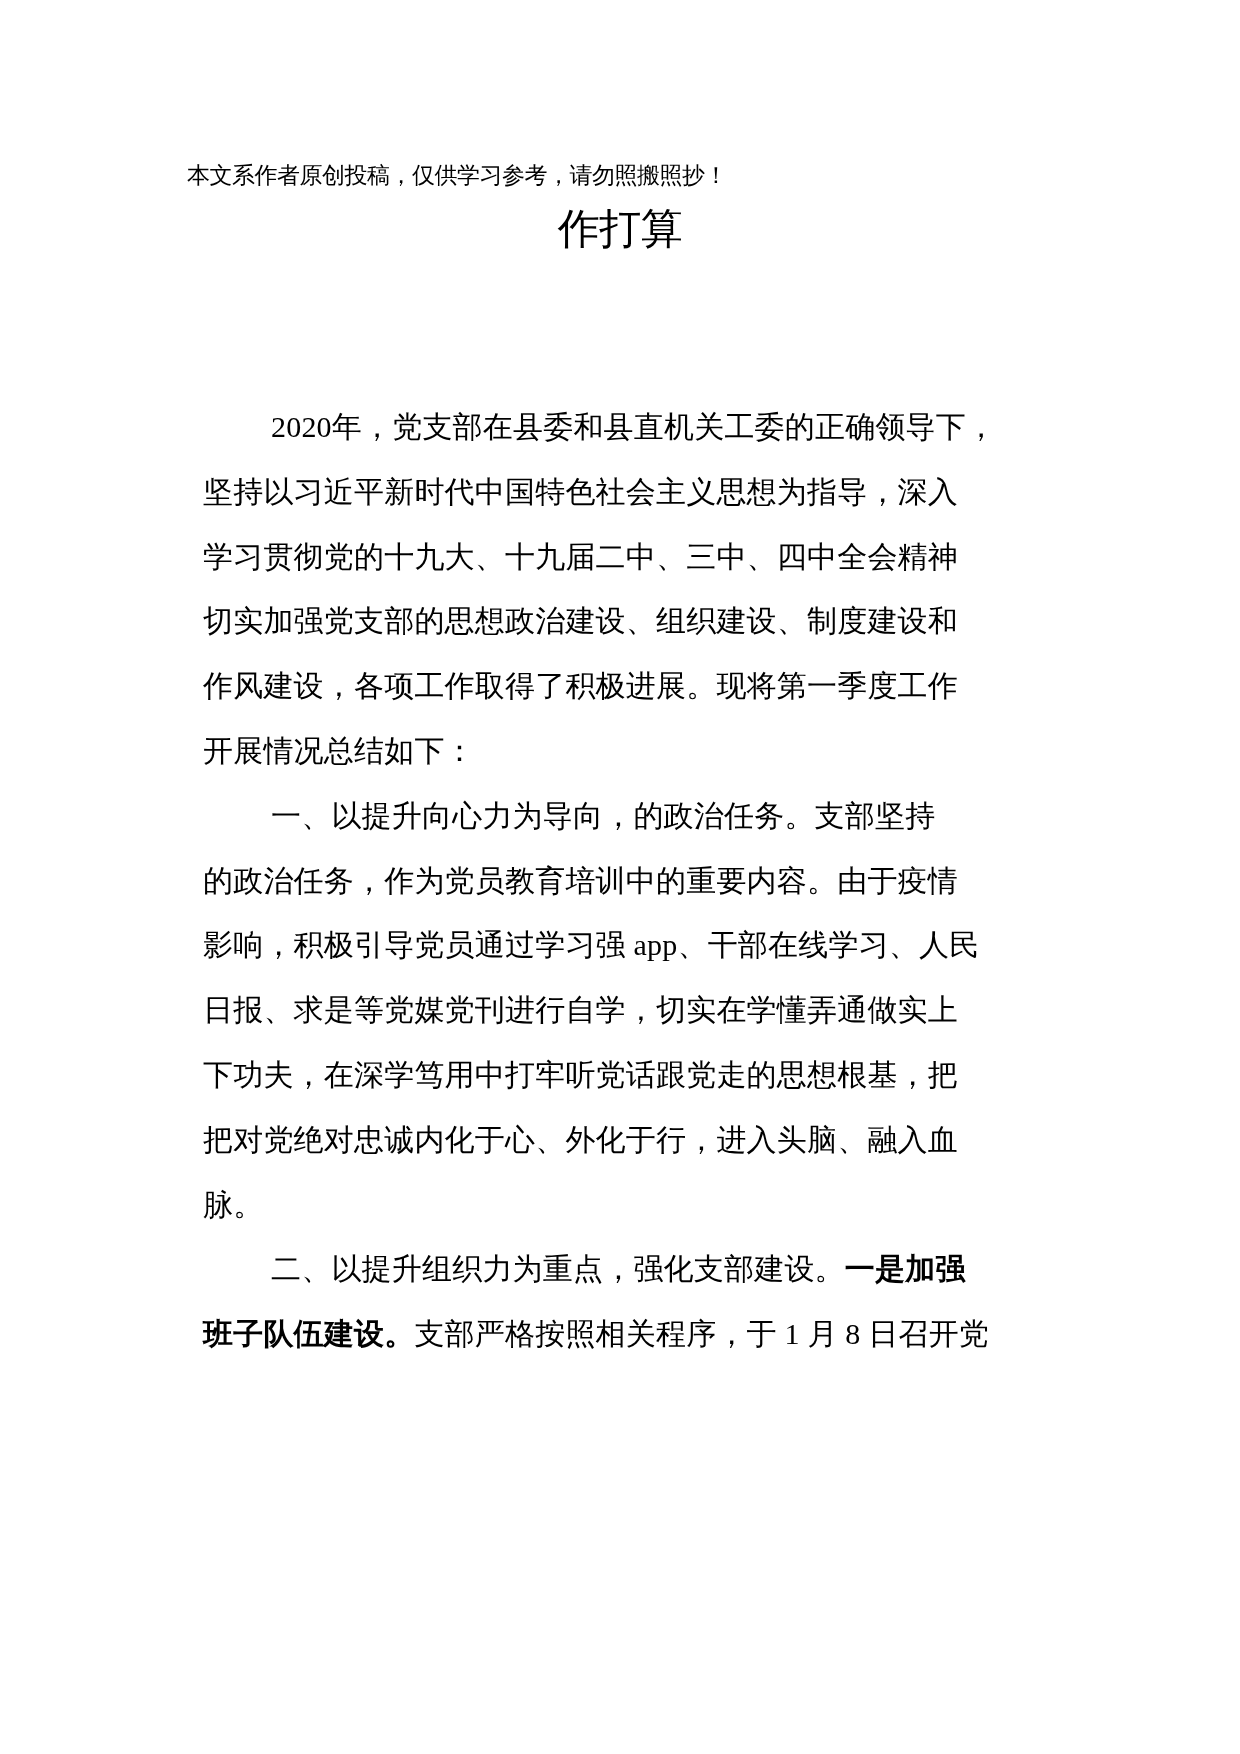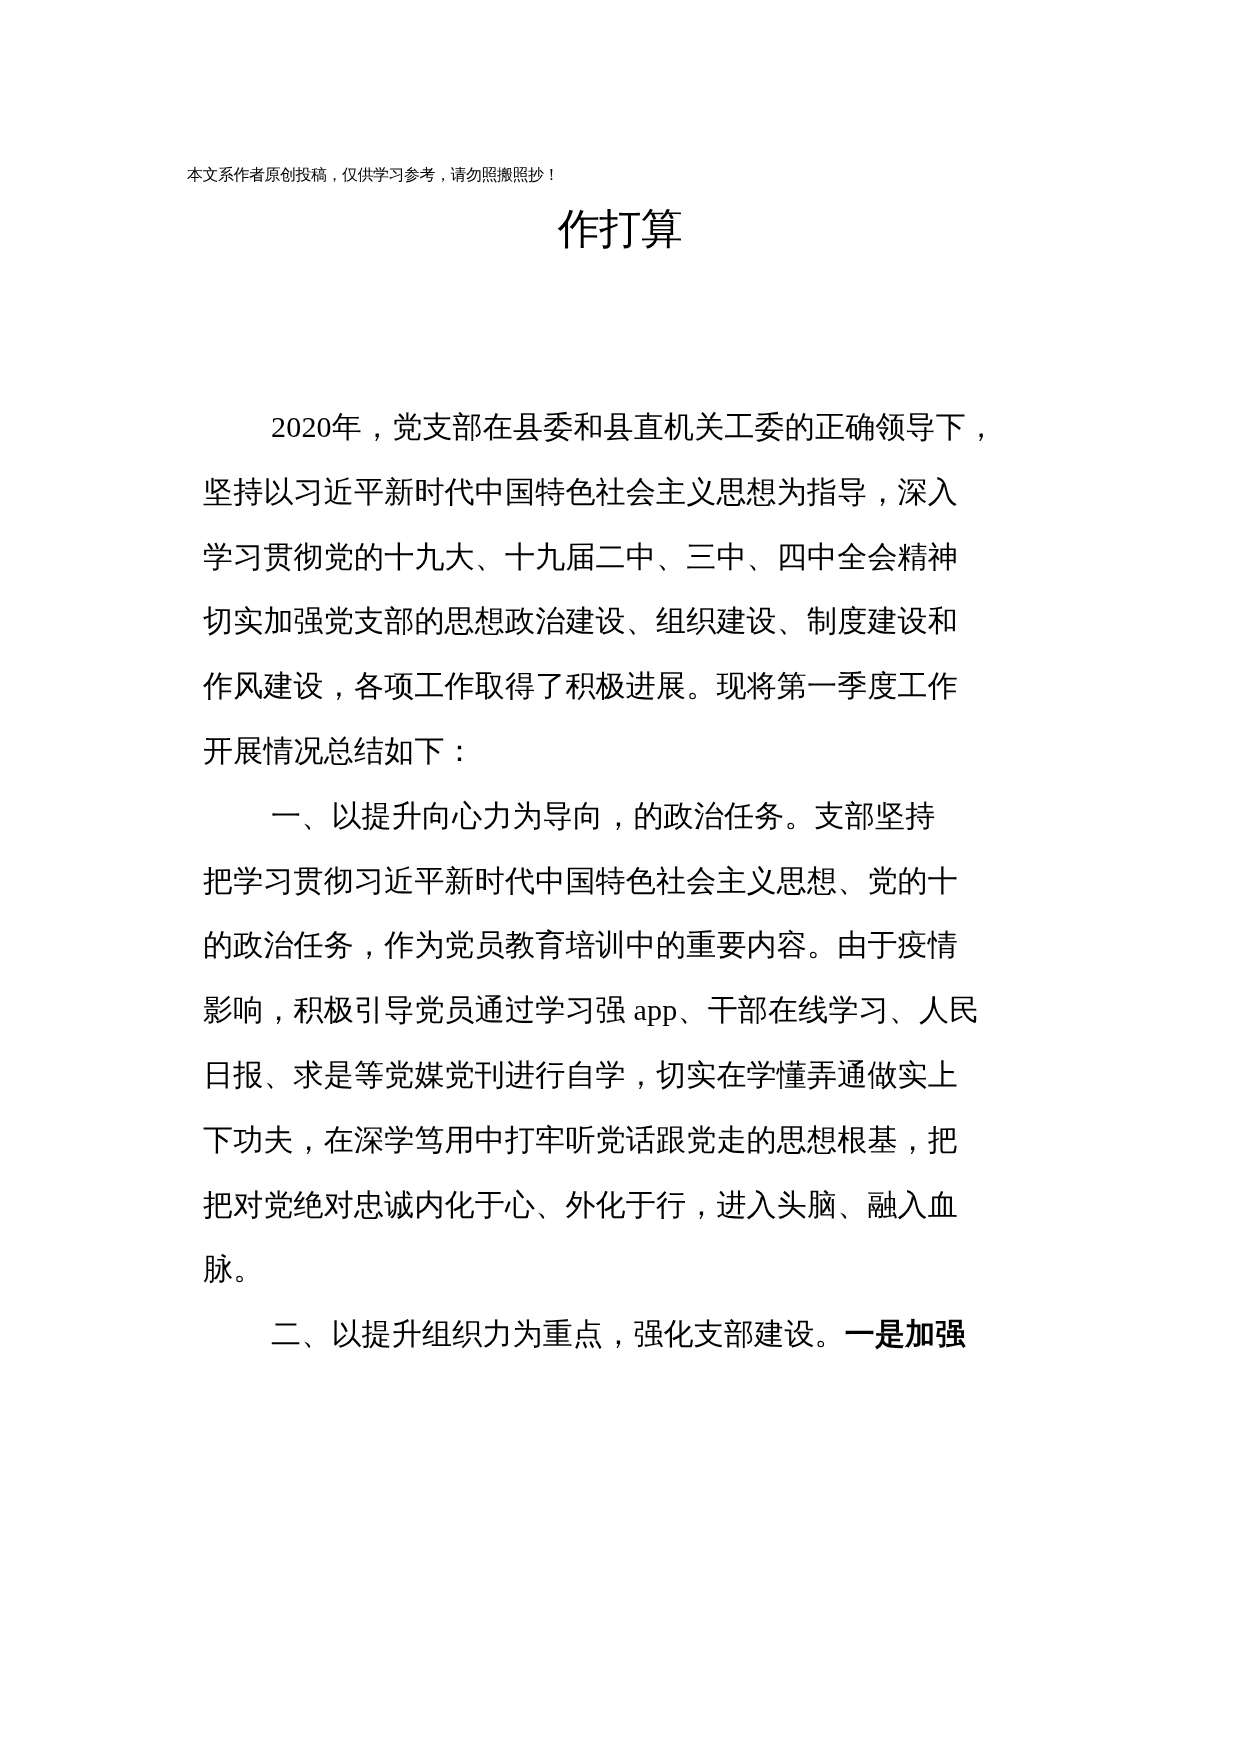--- a/index.html
+++ b/index.html
@@ -1,19 +1,19 @@
 <!DOCTYPE html>
 <html><head>
 <meta charset="utf-8">
 <style>
   html, body { margin: 0; padding: 0; background: #ffffff; }
   body { width: 1240px; height: 1754px; position: relative; overflow: hidden;
          font-family: "DejaVu Sans", "Liberation Sans", sans-serif; color: #000; }
   .page { position: absolute; left: 0; top: 0; width: 1240px; height: 1754px; background: #fff; }
-  .notice { position: absolute; left: 187px; top: 163px; font-size: 16px; line-height: 24px; letter-spacing: -0.5px; white-space: nowrap; }
+  .notice { position: absolute; left: 187px; top: 163px; font-size: 23px; line-height: 24px; letter-spacing: -0.5px; white-space: nowrap; }
   .title { position: absolute; left: 150px; width: 940px; top: 200px; text-align: center;
            font-size: 42px; line-height: 58px; letter-spacing: -0.5px; }
   .title .num { font-family: "Liberation Serif", serif; font-size: 42px; }
   .body { position: absolute; left: 187px; top: 395px; width: 880px; font-size: 30px;
           line-height: 64.8px; letter-spacing: 0.2px; }
   .line { display: block; white-space: nowrap; height: 64.8px; margin-left: 16px; }
   .line.indent { padding-left: 68px; }
   .serif { font-family: "Liberation Serif", serif; }
   b { font-weight: bold; }
 </style>
@@ -31,25 +31,25 @@
       <div>
         <span class="line indent"><span class="serif">2020</span><span>年，党支部在县委和县直机关工委的正确领导下，</span></span>
         <span class="line"><span>坚持以习近平新时代中国特色社会主义思想为指导，深入</span></span>
         <span class="line"><span>学习贯彻党的十九大、十九届二中、三中、四中全会精神</span></span>
         <span class="line"><span>切实加强党支部的思想政治建设、组织建设、制度建设和</span></span>
         <span class="line"><span>作风建设，各项工作取得了积极进展。现将第一季度工作</span></span>
         <span class="line"><span>开展情况总结如下：</span></span>
       </div>
       <div>
         <span class="line indent"><span>一、以提升向心力为导向，的政治任务。支部坚持</span></span>
-        <span class="line"><span>把学习贯彻习近平新时代中国特色社会主义思想、党的十</span></span>
         <span class="line"><span>的政治任务，作为党员教育培训中的重要内容。由于疫情</span></span>
         <span class="line"><span>影响，积极引导党员通过学习强</span><span class="serif"> app</span><span>、干部在线学习、人民</span></span>
         <span class="line"><span>日报、求是等党媒党刊进行自学，切实在学懂弄通做实上</span></span>
         <span class="line"><span>下功夫，在深学笃用中打牢听党话跟党走的思想根基，把</span></span>
         <span class="line"><span>把对党绝对忠诚内化于心、外化于行，进入头脑、融入血</span></span>
         <span class="line"><span>脉。</span></span>
       </div>
       <div>
         <span class="line indent"><span>二、以提升组织力为重点，强化支部建设。</span><b>一是加强</b></span>
+        <span class="line"><b>班子队伍建设。</b><span>支部严格按照相关程序，于</span><span class="serif"> 1 </span><span>月</span><span class="serif"> 8 </span><span>日召开党</span></span>
       </div>
     </div>
 </div>
 
 </body></html>

